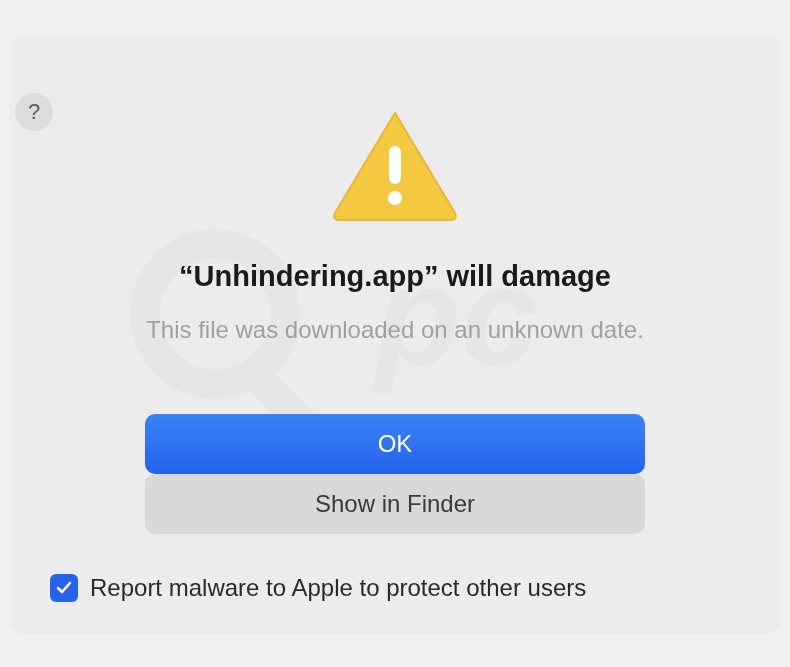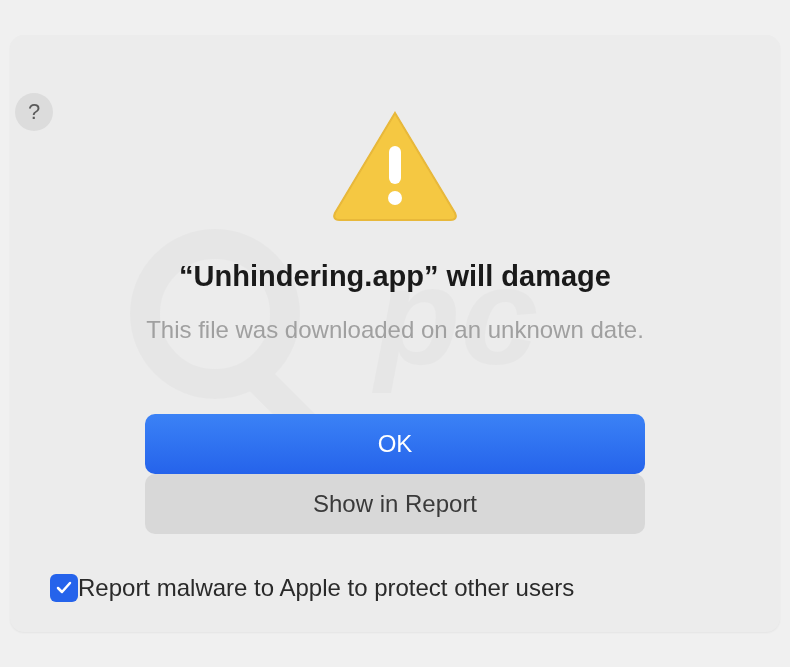--- a/index.html
+++ b/index.html
@@ -99,20 +99,21 @@
       border: none;
       border-radius: 10px;
       color: #3a3a3a;
       font-size: 24px;
       font-weight: 400;
       cursor: pointer;
     }
     
     .checkbox-row {
       display: flex;
+      gap: 12px;
       padding-left: 5px;
     }
     
     .checkbox {
       width: 28px;
       height: 28px;
       border-radius: 6px;
       background: #2563eb;
       display: flex;
       align-items: center;
@@ -173,21 +174,21 @@
   </div>
 
   <div class="title">
     <div>“Unhindering.app” will damage</div>
   </div>
 
   <div class="subtitle">This file was downloaded on an unknown date.</div>
 
   <div class="button-container">
     <button class="primary-button">OK</button>
-    <button class="secondary-button">Show in Report</button>
+    <button class="secondary-button">Show in Finder</button>
   </div>
 
   <div class="checkbox-row">
     <div class="checkbox">
       <svg viewBox="0 0 18 18">
         <path d="M 3 9 L 7 13 L 15 4" stroke="white" stroke-width="2.5" fill="none" stroke-linecap="round" stroke-linejoin="round"></path>
       </svg>
     </div>
     <span class="checkbox-label">Report malware to Apple to protect other users</span>
   </div>

